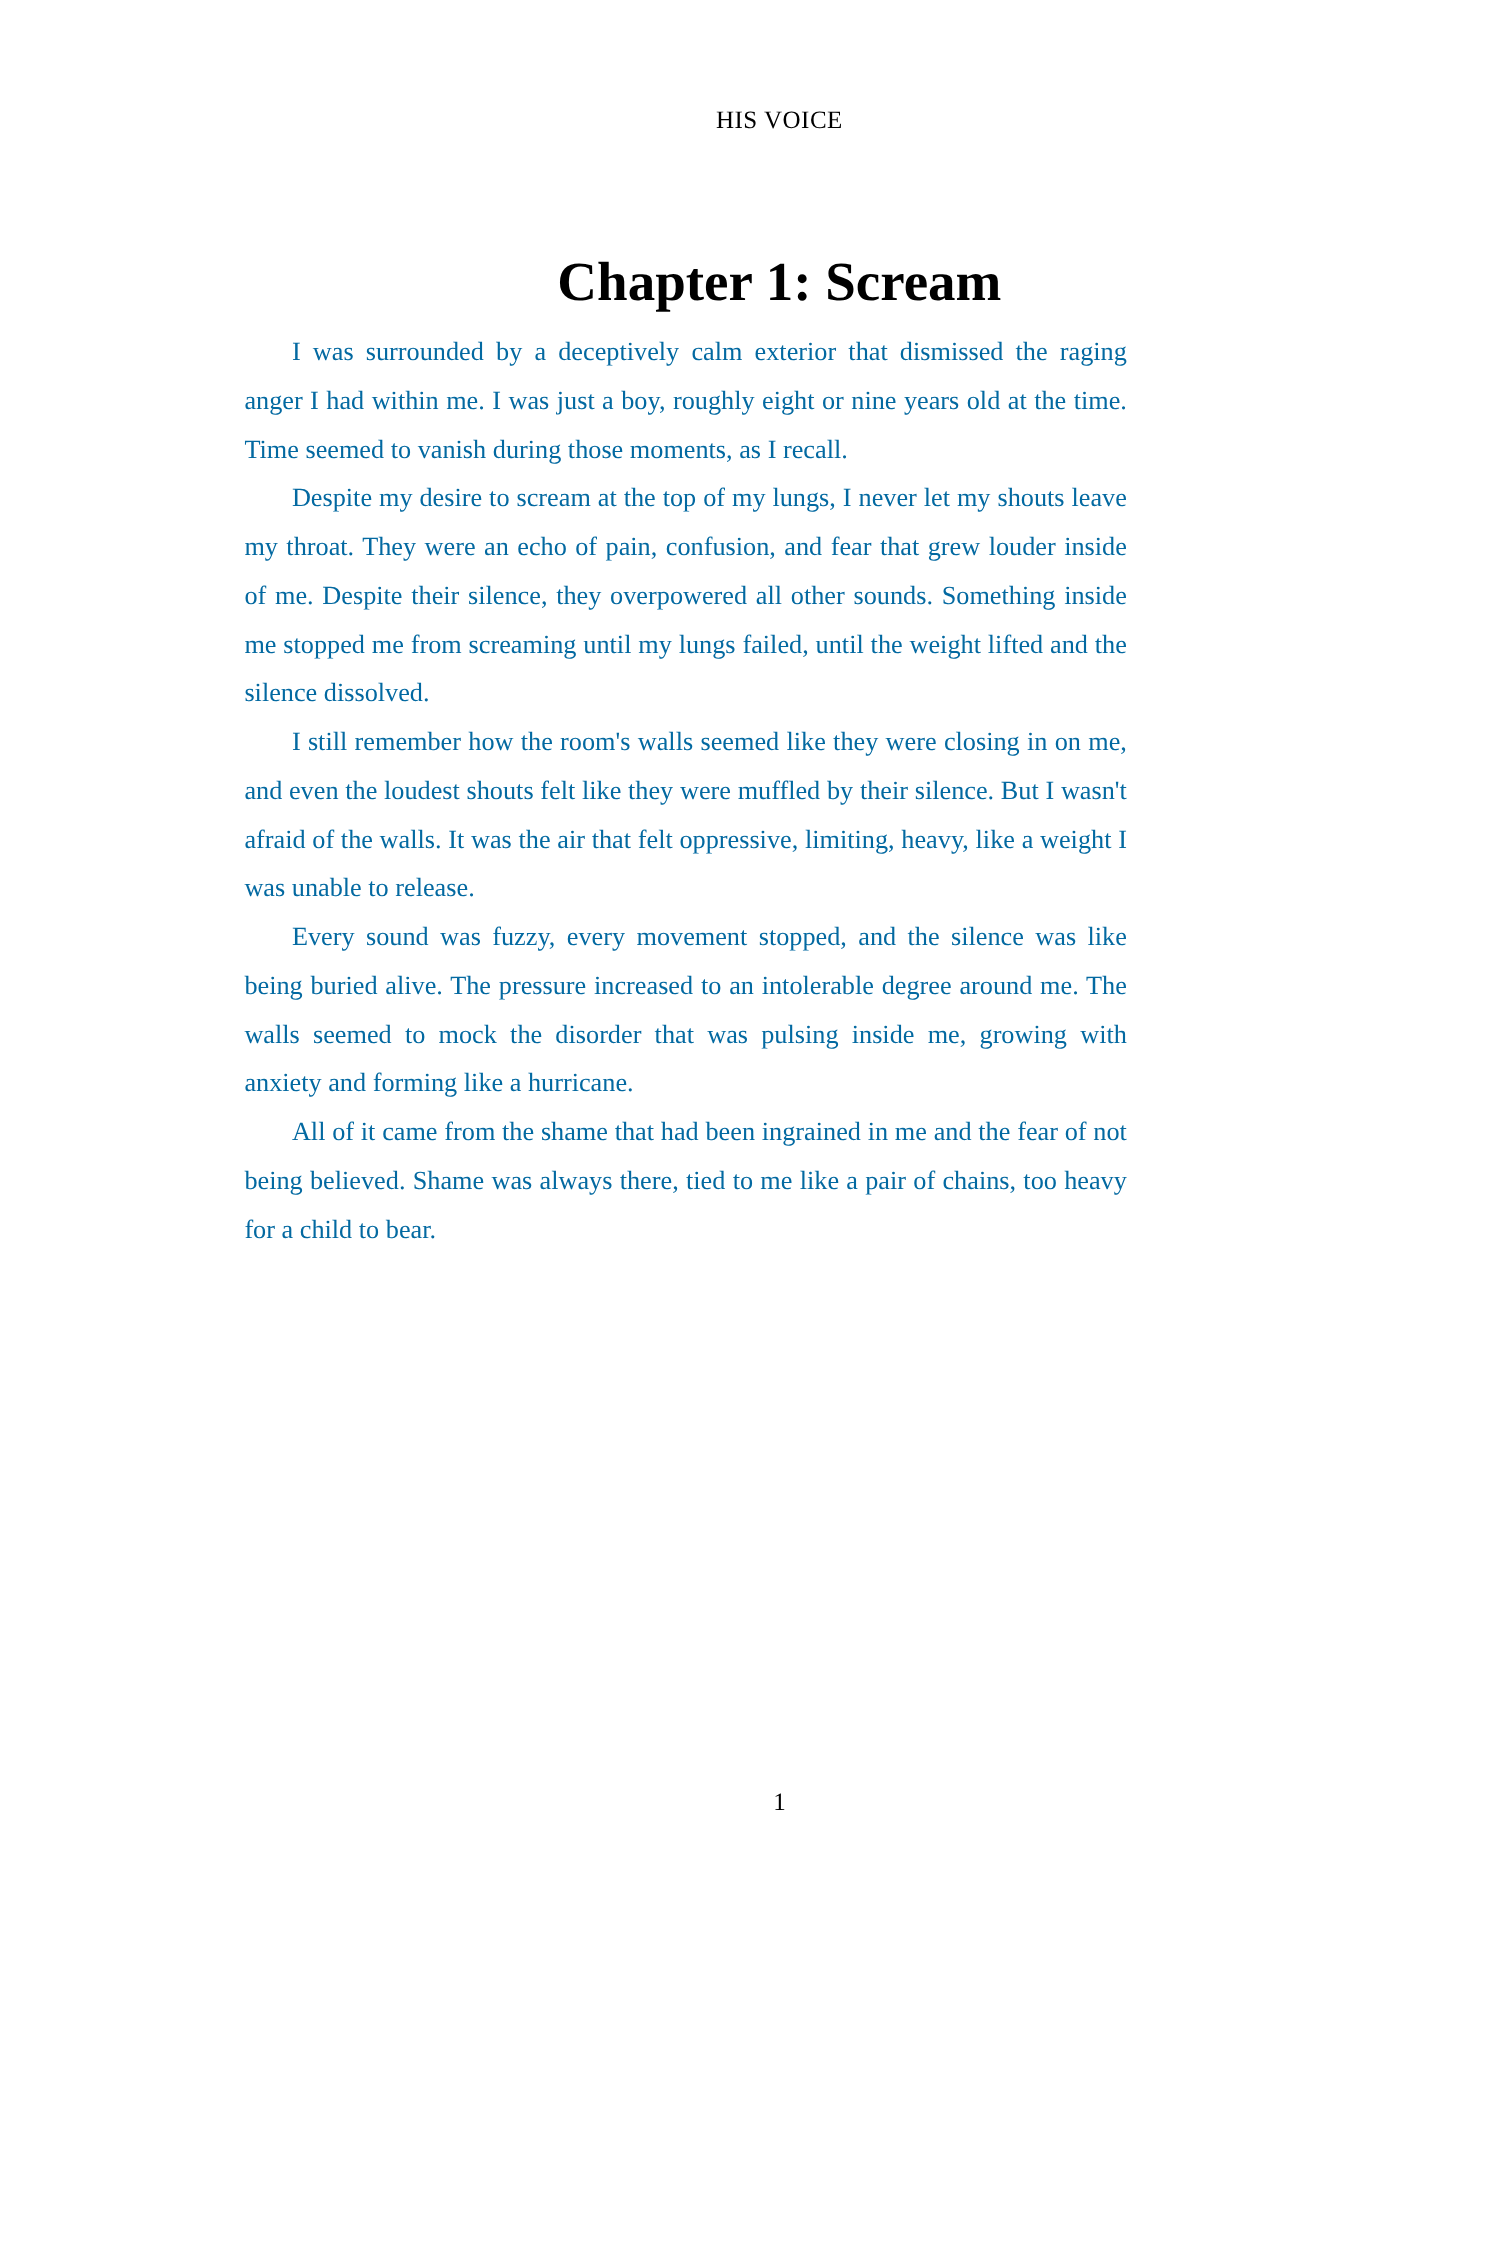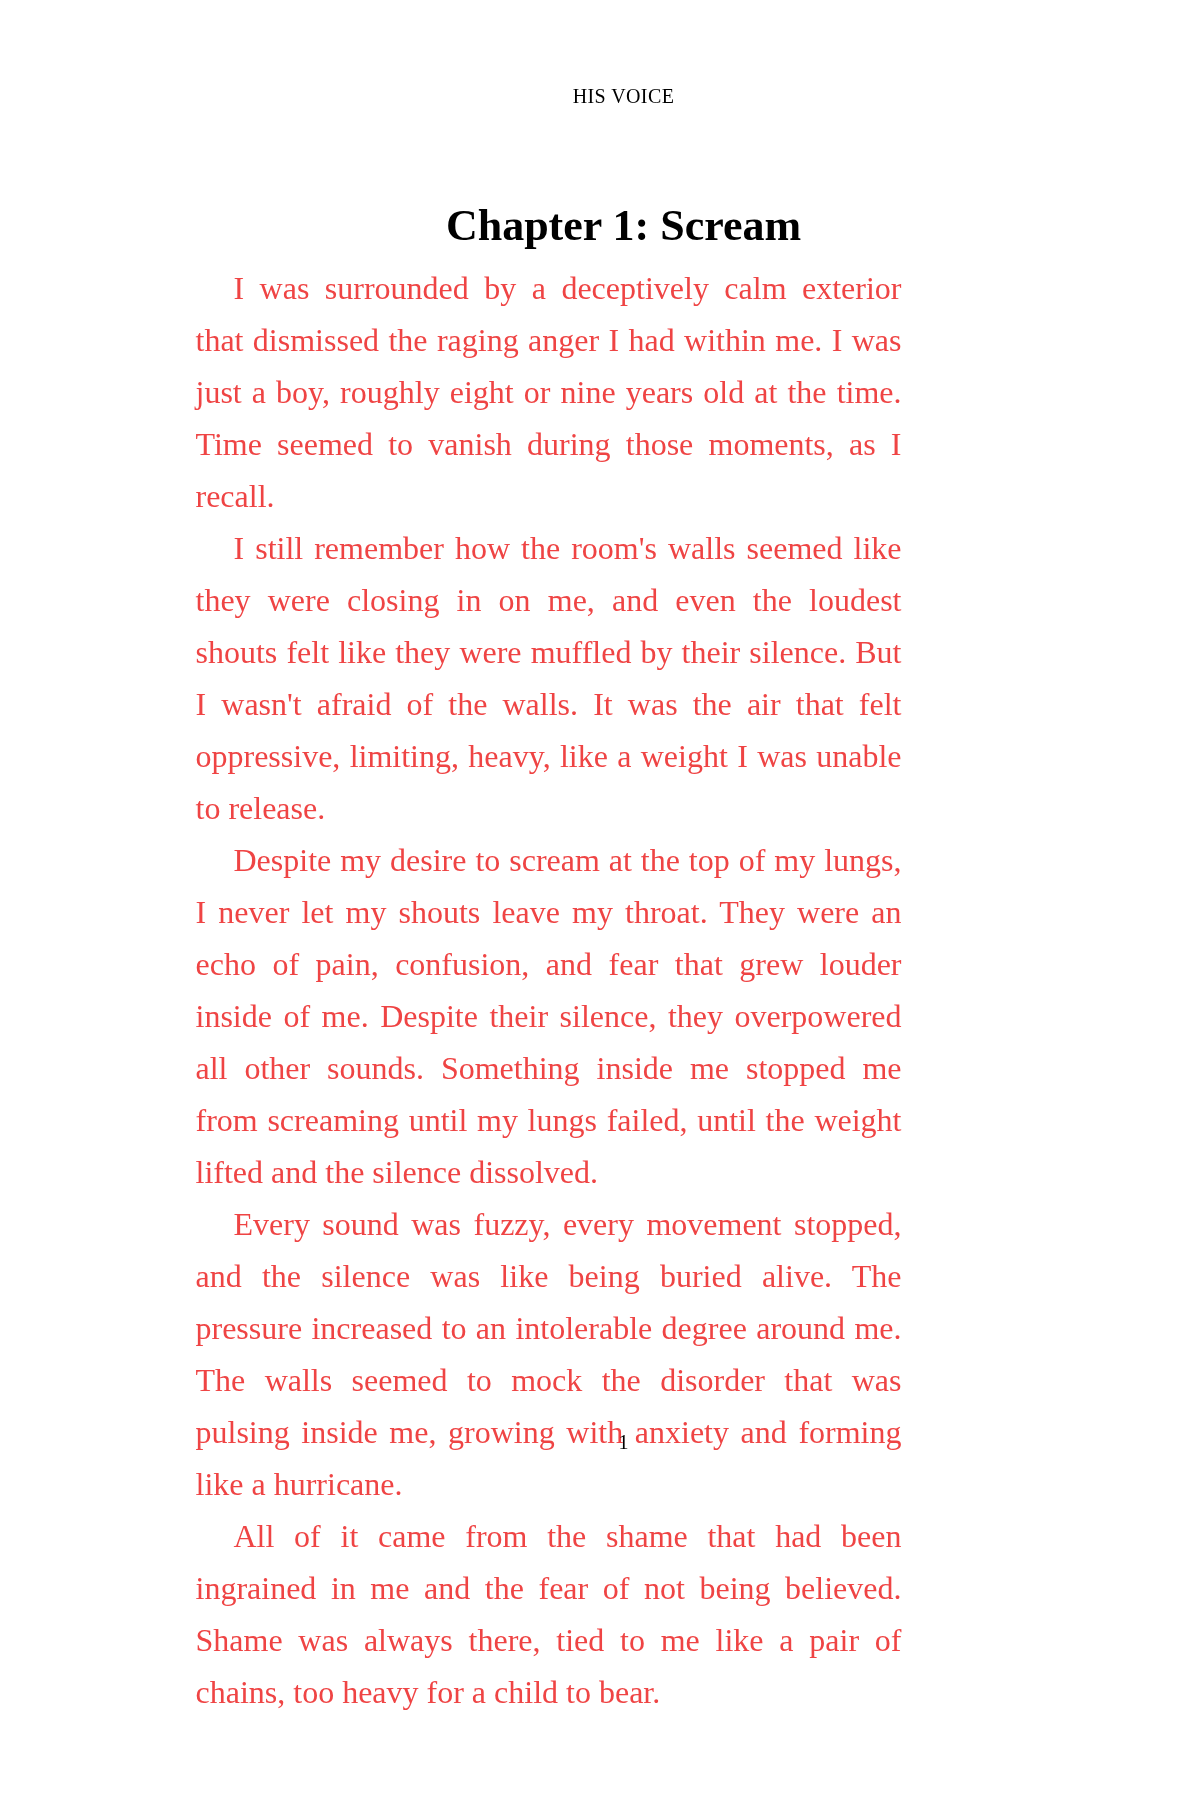--- a/index.html
+++ b/index.html
@@ -41,26 +41,26 @@
     color: #000000;
   }
   .body-block {
     position: absolute;
     top: 262px;
     left: 172px;
     width: 706px;
   }
   .body-block p {
     margin: 0 0 0 0;
-    font-size: 32px;
-    line-height: 52px;
+    font-size: 21px;
+    line-height: 39px;
     text-align: justify;
     text-justify: inter-word;
     text-indent: 38px;
-    color: #ef4444;
+    color: #0369a1;
     hyphens: none;
     -webkit-hyphens: none;
   }
   .body-block p.last-line-natural {
     text-align-last: left;
   }
   .page-number {
     position: absolute;
     top: 1432px;
     left: 0;
@@ -75,21 +75,21 @@
 <body>
 
 <div class="page">
 
   <div class="running-header">HIS VOICE</div>
 
   <h1 class="chapter-title">Chapter 1: Scream</h1>
 
   <div class="body-block">
     <p class="last-line-natural">I was surrounded by a deceptively calm exterior that dismissed the raging anger I had within me. I was just a boy, roughly eight or nine years old at the time. Time seemed to vanish during those moments, as I recall.</p>
+    <p class="last-line-natural">Despite my desire to scream at the top of my lungs, I never let my shouts leave my throat. They were an echo of pain, confusion, and fear that grew louder inside of me. Despite their silence, they overpowered all other sounds. Something inside me stopped me from screaming until my lungs failed, until the weight lifted and the silence dissolved.</p>
     <p class="last-line-natural">I still remember how the room's walls seemed like they were closing in on me, and even the loudest shouts felt like they were muffled by their silence. But I wasn't afraid of the walls. It was the air that felt oppressive, limiting, heavy, like a weight I was unable to release.</p>
-    <p class="last-line-natural">Despite my desire to scream at the top of my lungs, I never let my shouts leave my throat. They were an echo of pain, confusion, and fear that grew louder inside of me. Despite their silence, they overpowered all other sounds. Something inside me stopped me from screaming until my lungs failed, until the weight lifted and the silence dissolved.</p>
     <p class="last-line-natural">Every sound was fuzzy, every movement stopped, and the silence was like being buried alive. The pressure increased to an intolerable degree around me. The walls seemed to mock the disorder that was pulsing inside me, growing with anxiety and forming like a hurricane.</p>
     <p class="last-line-natural">All of it came from the shame that had been ingrained in me and the fear of not being believed. Shame was always there, tied to me like a pair of chains, too heavy for a child to bear.</p>
   </div>
 
   <div class="page-number">1</div>
 
 </div>
 
 </body></html>

